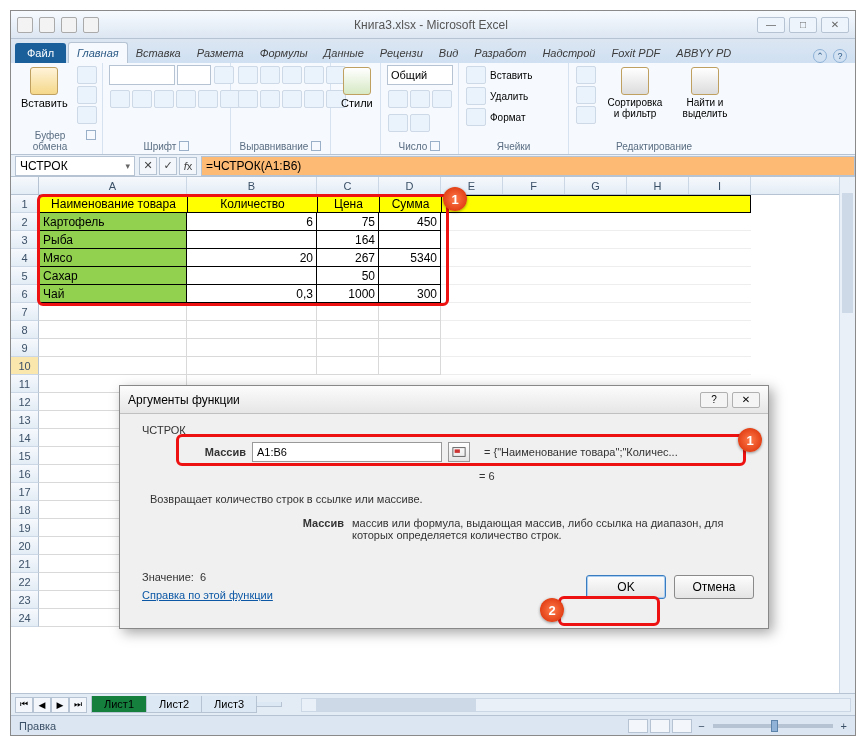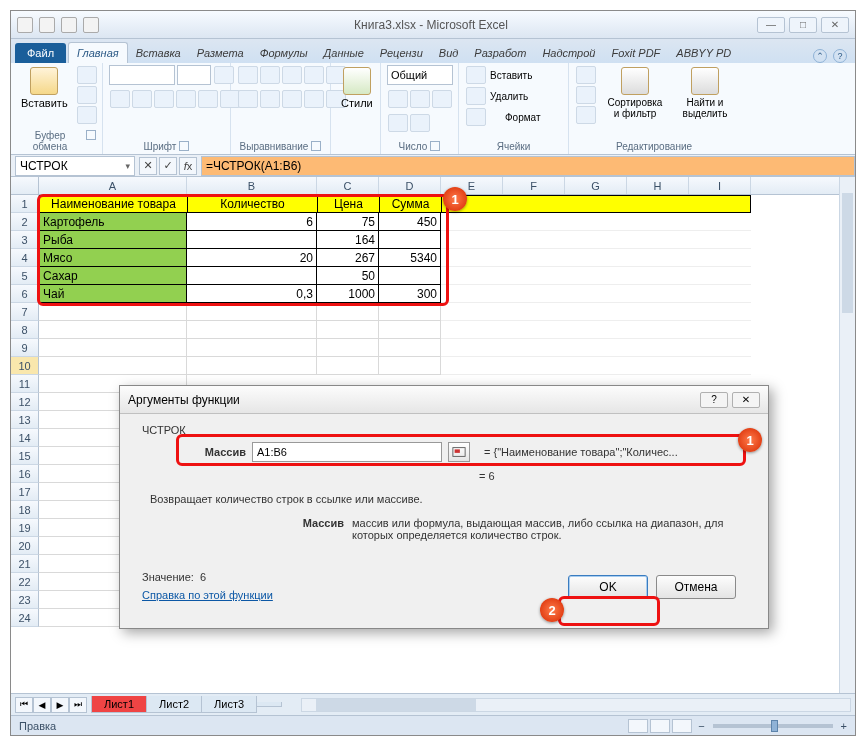--- a/index.html
+++ b/index.html
@@ -78,29 +78,29 @@
 .refbtn { width: 22px; height: 20px; border: 1px solid #999; background: linear-gradient(#fff,#e5e5e5); display: flex; align-items: center; justify-content: center; }
 .refbtn svg { width: 14px; height: 14px; }
 .argeq { margin-left: 8px; }
 .result { margin-left: 345px; margin-top: 8px; }
 .desc { margin: 10px 16px 0; line-height: 1.4; }
 .argdesc { display: flex; margin: 10px 8px 0; }
 .argdesc .al { width: 210px; text-align: right; font-weight: bold; padding-right: 8px; }
 .argdesc .ar { flex: 1; }
 .valrow { margin: 30px 8px 0; }
 .helplink { color: #0b57a5; text-decoration: underline; margin: 6px 8px 0; display: inline-block; cursor: pointer; }
-.dlg-btns { position: absolute; right: 32px; bottom: 10px; display: flex; gap: 8px; }
+.dlg-btns { position: absolute; right: 14px; bottom: 10px; display: flex; gap: 8px; }
 .dlg-btns button { width: 80px; height: 24px; border: 1px solid #8a8a8a; background: linear-gradient(#fdfdfd,#e4e4e4); font-size: 12px; border-radius: 3px; }
 .dlg-btns button.ok { border: 1px solid #3a7cc0; box-shadow: 0 0 0 1px #a8cdf0 inset; }
 
 
 .sheettabs { position: absolute; bottom: 20px; left: 0; right: 0; height: 22px; background: #e3ecf5; border-top: 1px solid #b5c3d3; display: flex; align-items: center; font-size: 11px; }
 .navs { display: flex; gap: 0; margin: 0 4px; }
 .navs span { width: 18px; height: 16px; border: 1px solid #b5c3d3; background: #f3f7fc; display: flex; align-items: center; justify-content: center; font-size: 9px; }
-.stab { padding: 2px 12px; background: #ef4444; border: 1px solid #b5c3d3; border-top: none; margin-right: -1px; }
+.stab { padding: 2px 12px; background: #15803d; border: 1px solid #b5c3d3; border-top: none; margin-right: -1px; }
 .stab.inactive { background: #dce8f3; }
 .hscroll { flex: 1; margin: 0 4px 0 20px; height: 14px; background: #eaf0f7; border: 1px solid #cbd7e4; position: relative; }
 .hscroll .thumb { position: absolute; left: 14px; top: 0; bottom: 0; width: 160px; background: #cdd9e6; }
 
 .statusbar { position: absolute; bottom: 0; left: 0; right: 0; height: 20px; background: #dce6f2; border-top: 1px solid #b5c3d3; display: flex; align-items: center; font-size: 11px; padding: 0 8px; color: #3b5067; }
 .statusbar .viewbtns { margin-left: auto; display: flex; gap: 2px; }
 .statusbar .viewbtns span { width: 20px; height: 14px; border: 1px solid #b5c3d3; background: #f3f7fc; }
 .zoomslider { width: 120px; height: 4px; background: #b5c3d3; margin: 0 8px; position: relative; }
 .zoomslider .zthumb { position: absolute; left: 58px; top: -4px; width: 7px; height: 12px; background: #8fb2d6; border: 1px solid #5d84ab; }
 
@@ -238,21 +238,21 @@
     <div class="group" style="width:110px">
       <div class="body col" style="gap:1px;font-size:10px">
         <div class="row" style="align-items:center;gap:3px">
             <div class="smallbtn"></div>
             <span>Вставить</span>
           </div>
         <div class="row" style="align-items:center;gap:3px">
             <div class="smallbtn"></div>
             <span>Удалить</span>
           </div>
-        <div class="row" style="align-items:center;gap:18px">
+        <div class="row" style="align-items:center;gap:3px">
             <div class="smallbtn"></div>
             <span>Формат</span>
           </div>
       </div>
       <div class="glabel">
           <span>Ячейки</span>
         </div>
     </div>
     <div class="group" style="width:170px;border-right:none">
       <div class="body">

